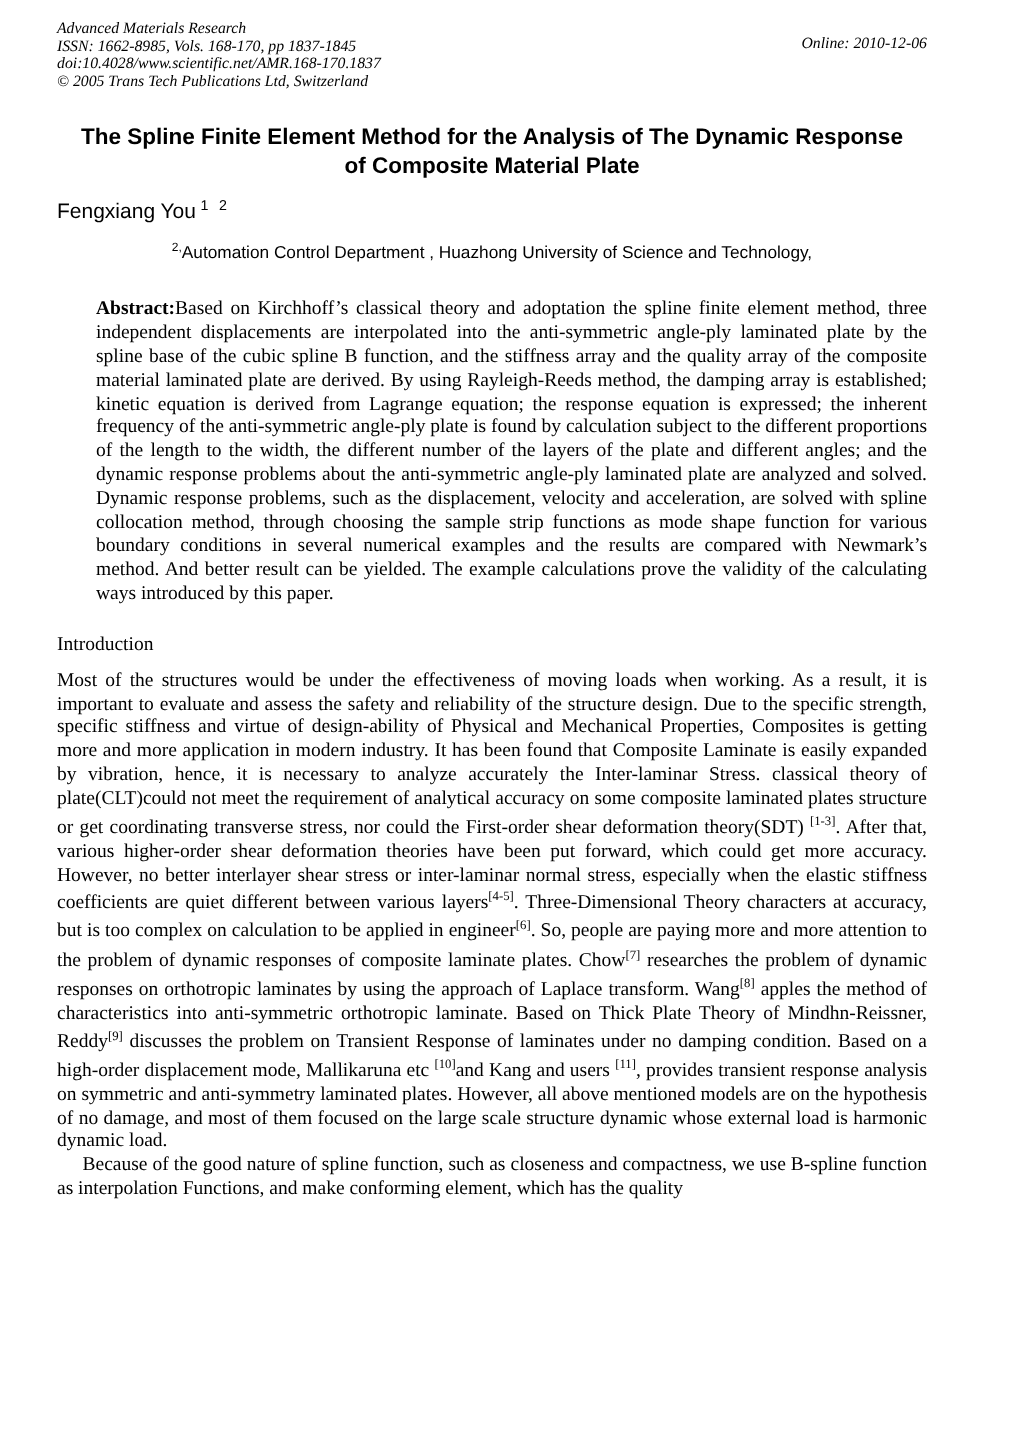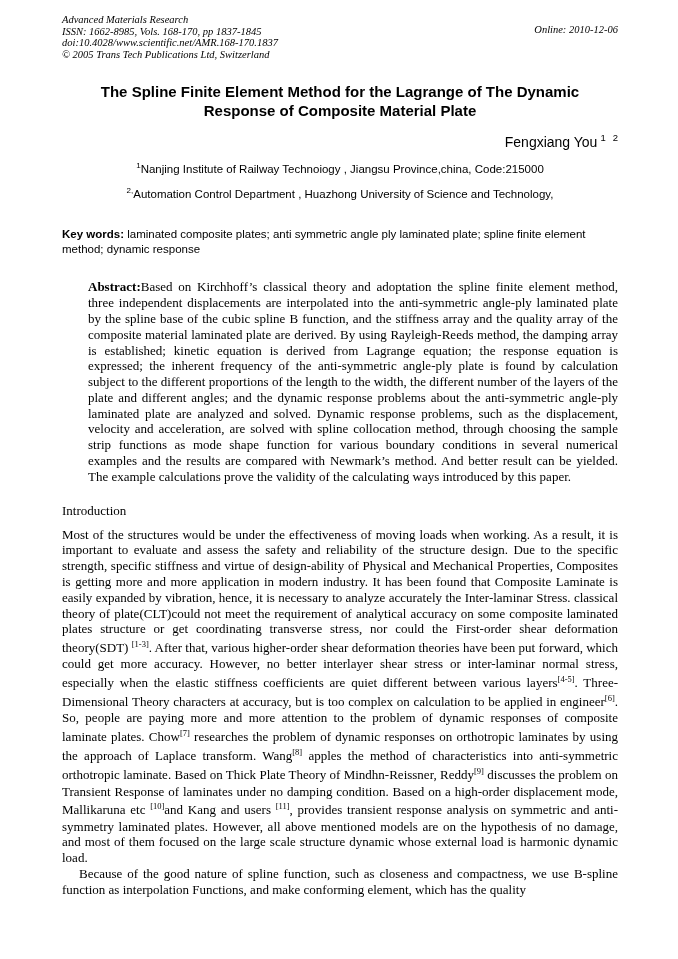--- a/index.html
+++ b/index.html
@@ -7,21 +7,21 @@
     padding: 0;
     background: #ffffff;
   }
   .page {
     position: relative;
     width: 678px;
     height: 959px;
     box-sizing: border-box;
     background: #ffffff;
     color: #000000;
-    padding: 14px 60px 8px 62px;
+    padding: 14px 60px 8px 38px;
     overflow: hidden;
     font-family: "Liberation Serif", serif;
     border-radius: 15px;
   }
   
   .jheader {
     display: flex;
     justify-content: space-between;
     align-items: flex-start;
     font-style: italic;
@@ -35,21 +35,21 @@
     font-family: "Liberation Sans", sans-serif;
     font-weight: bold;
     font-size: 15px;
     line-height: 19px;
     text-align: center;
     margin: 22px 14px 0 14px;
   }
   .author {
     font-family: "Liberation Sans", sans-serif;
     font-size: 14px;
-    text-align: right;
+    text-align: left;
     margin-top: 12px;
   }
   .author sup {
     font-size: 9.5px;
     vertical-align: super;
     margin-left: 3px;
   }
   .author sup.second { margin-left: 7px; }
   .affil {
     font-family: "Liberation Sans", sans-serif;
@@ -106,36 +106,30 @@
   <div class="jheader">
     <div class="left">
       <div>Advanced Materials Research</div>
       <div>ISSN: 1662-8985, Vols. 168-170, pp 1837-1845</div>
       <div>doi:10.4028/www.scientific.net/AMR.168-170.1837</div>
       <div>© 2005 Trans Tech Publications Ltd, Switzerland</div>
     </div>
     <div class="right">Online: 2010-12-06</div>
   </div>
 
-  <h1 class="title">The Spline Finite Element Method for the Lagrange of The Dynamic Response of Composite Material Plate</h1>
+  <h1 class="title">The Spline Finite Element Method for the Analysis of The Dynamic Response of Composite Material Plate</h1>
 
   <div class="author">
     <span>Fengxiang You</span><sup>1</sup><sup class="second">2</sup>
   </div>
 
   <div class="affil">
-    <sup>1</sup><span>Nanjing Institute of Railway Technoiogy , Jiangsu Province,china, Code:215000</span>
-  </div>
-  <div class="affil">
     <sup>2,</sup><span>Automation Control Department , Huazhong University of Science and Technology,</span>
   </div>
 
-  <p class="keywords">
-    <span class="lbl">Key words:</span><span> laminated composite plates; anti symmetric angle ply laminated plate; spline finite element method; dynamic response</span>
-  </p>
 
   <p class="abstract">
     <span class="lbl">Abstract:</span><span>Based on Kirchhoff’s classical theory and adoptation the spline finite element method, three independent displacements are interpolated into the anti-symmetric angle-ply laminated plate by the spline base of the cubic spline B function, and the stiffness array and the quality array of the composite material laminated plate are derived. By using Rayleigh-Reeds method, the damping array is established; kinetic equation is derived from Lagrange equation; the response equation is expressed; the inherent frequency of the anti-symmetric angle-ply plate is found by calculation subject to the different proportions of the length to the width, the different number of the layers of the plate and different angles; and the dynamic response problems about the anti-symmetric angle-ply laminated plate are analyzed and solved. Dynamic response problems, such as the displacement, velocity and acceleration, are solved with spline collocation method, through choosing the sample strip functions as mode shape function for various boundary conditions in several numerical examples and the results are compared with Newmark’s method. And better result can be yielded. The example calculations prove the validity of the calculating ways introduced by this paper.</span>
   </p>
 
   <div class="sec-heading">Introduction</div>
 
   <p class="bodypar">Most of the structures would be under the effectiveness of moving loads when working. As a result, it is important to evaluate and assess the safety and reliability of the structure design. Due to the specific strength, specific stiffness and virtue of design-ability of Physical and Mechanical Properties, Composites is getting more and more application in modern industry. It has been found that Composite Laminate is easily expanded by vibration, hence, it is necessary to analyze accurately the Inter-laminar Stress. classical theory of plate(CLT)could not meet the requirement of analytical accuracy on some composite laminated plates structure or get coordinating transverse stress, nor could the First-order shear deformation theory(SDT) <sup class="cite">[1-3]</sup>. After that, various higher-order shear deformation theories have been put forward, which could get more accuracy. However, no better interlayer shear stress or inter-laminar normal stress, especially when the elastic stiffness coefficients are quiet different between various layers<sup class="cite">[4-5]</sup>. Three-Dimensional Theory characters at accuracy, but is too complex on calculation to be applied in engineer<sup class="cite">[6]</sup>. So, people are paying more and more attention to the problem of dynamic responses of composite laminate plates. Chow<sup class="cite">[7]</sup> researches the problem of dynamic responses on orthotropic laminates by using the approach of Laplace transform. Wang<sup class="cite">[8]</sup> apples the method of characteristics into anti-symmetric orthotropic laminate. Based on Thick Plate Theory of Mindhn-Reissner, Reddy<sup class="cite">[9]</sup> discusses the problem on Transient Response of laminates under no damping condition. Based on a high-order displacement mode, Mallikaruna etc <sup class="cite">[10]</sup>and Kang and users <sup class="cite">[11]</sup>, provides transient response analysis on symmetric and anti-symmetry laminated plates. However, all above mentioned models are on the hypothesis of no damage, and most of them focused on the large scale structure dynamic whose external load is harmonic dynamic load.</p>
 
   <p class="bodypar indent">Because of the good nature of spline function, such as closeness and compactness, we use B-spline function as interpolation Functions, and make conforming element, which has the quality</p>

